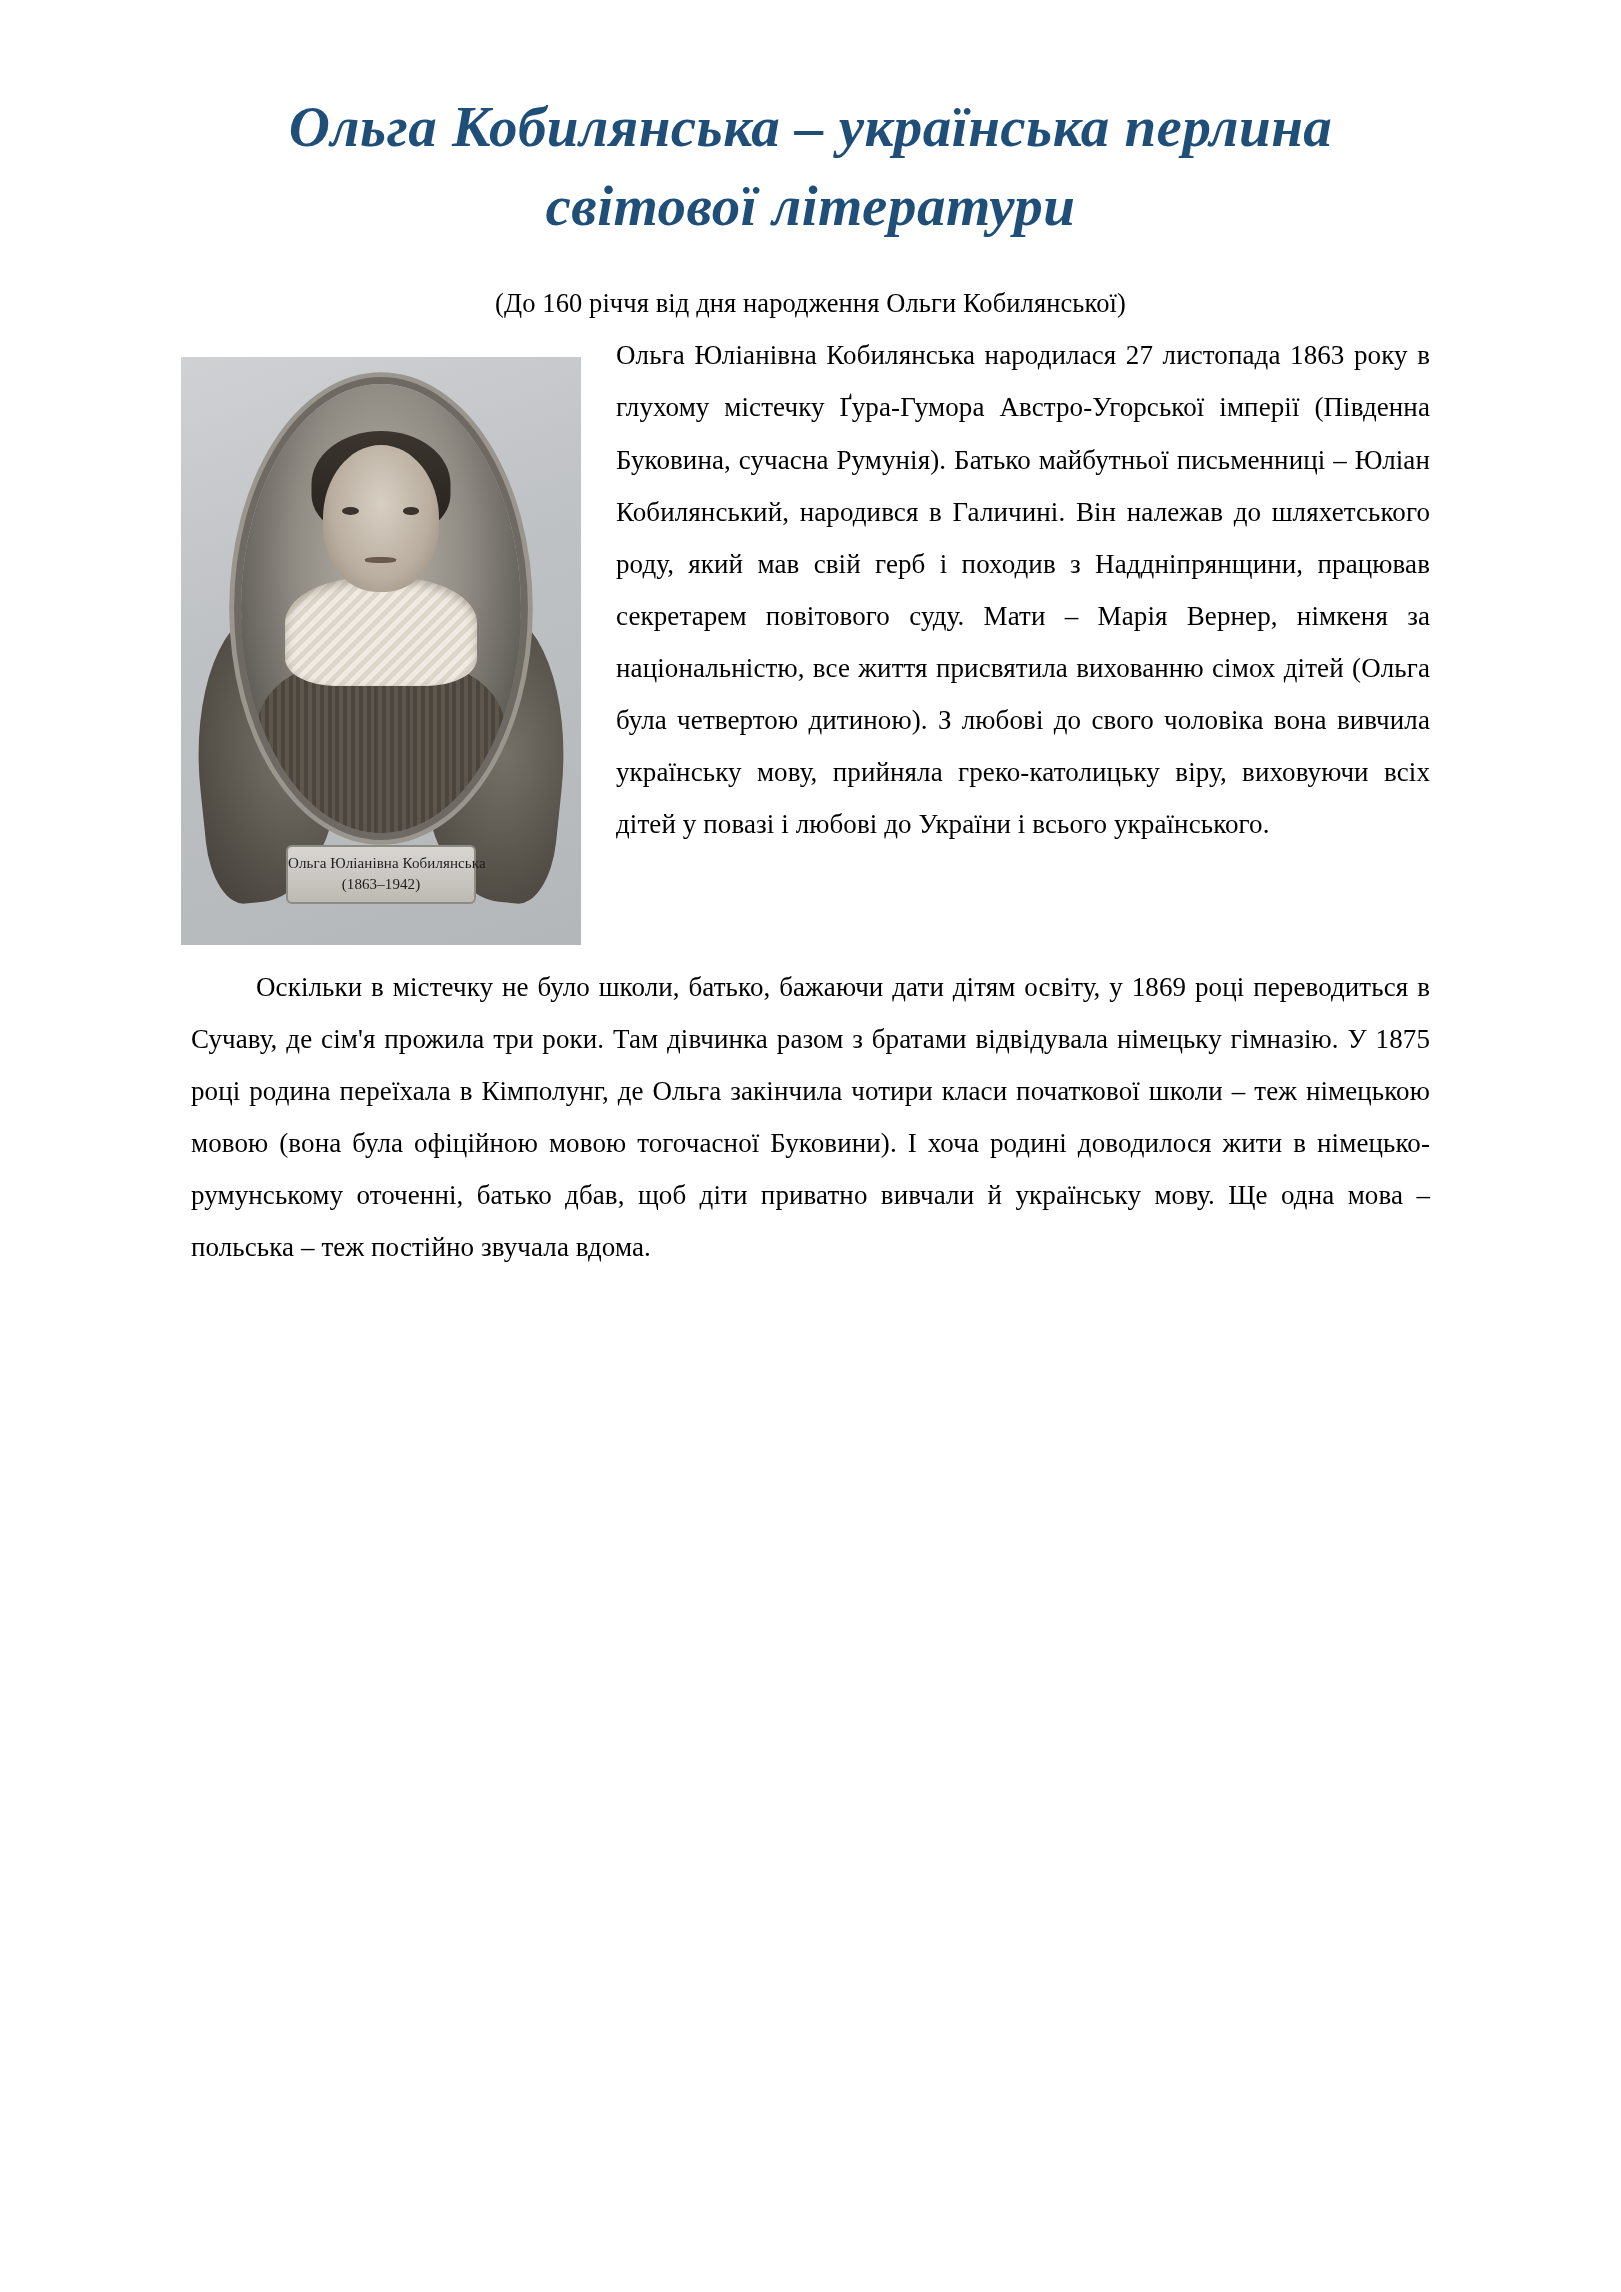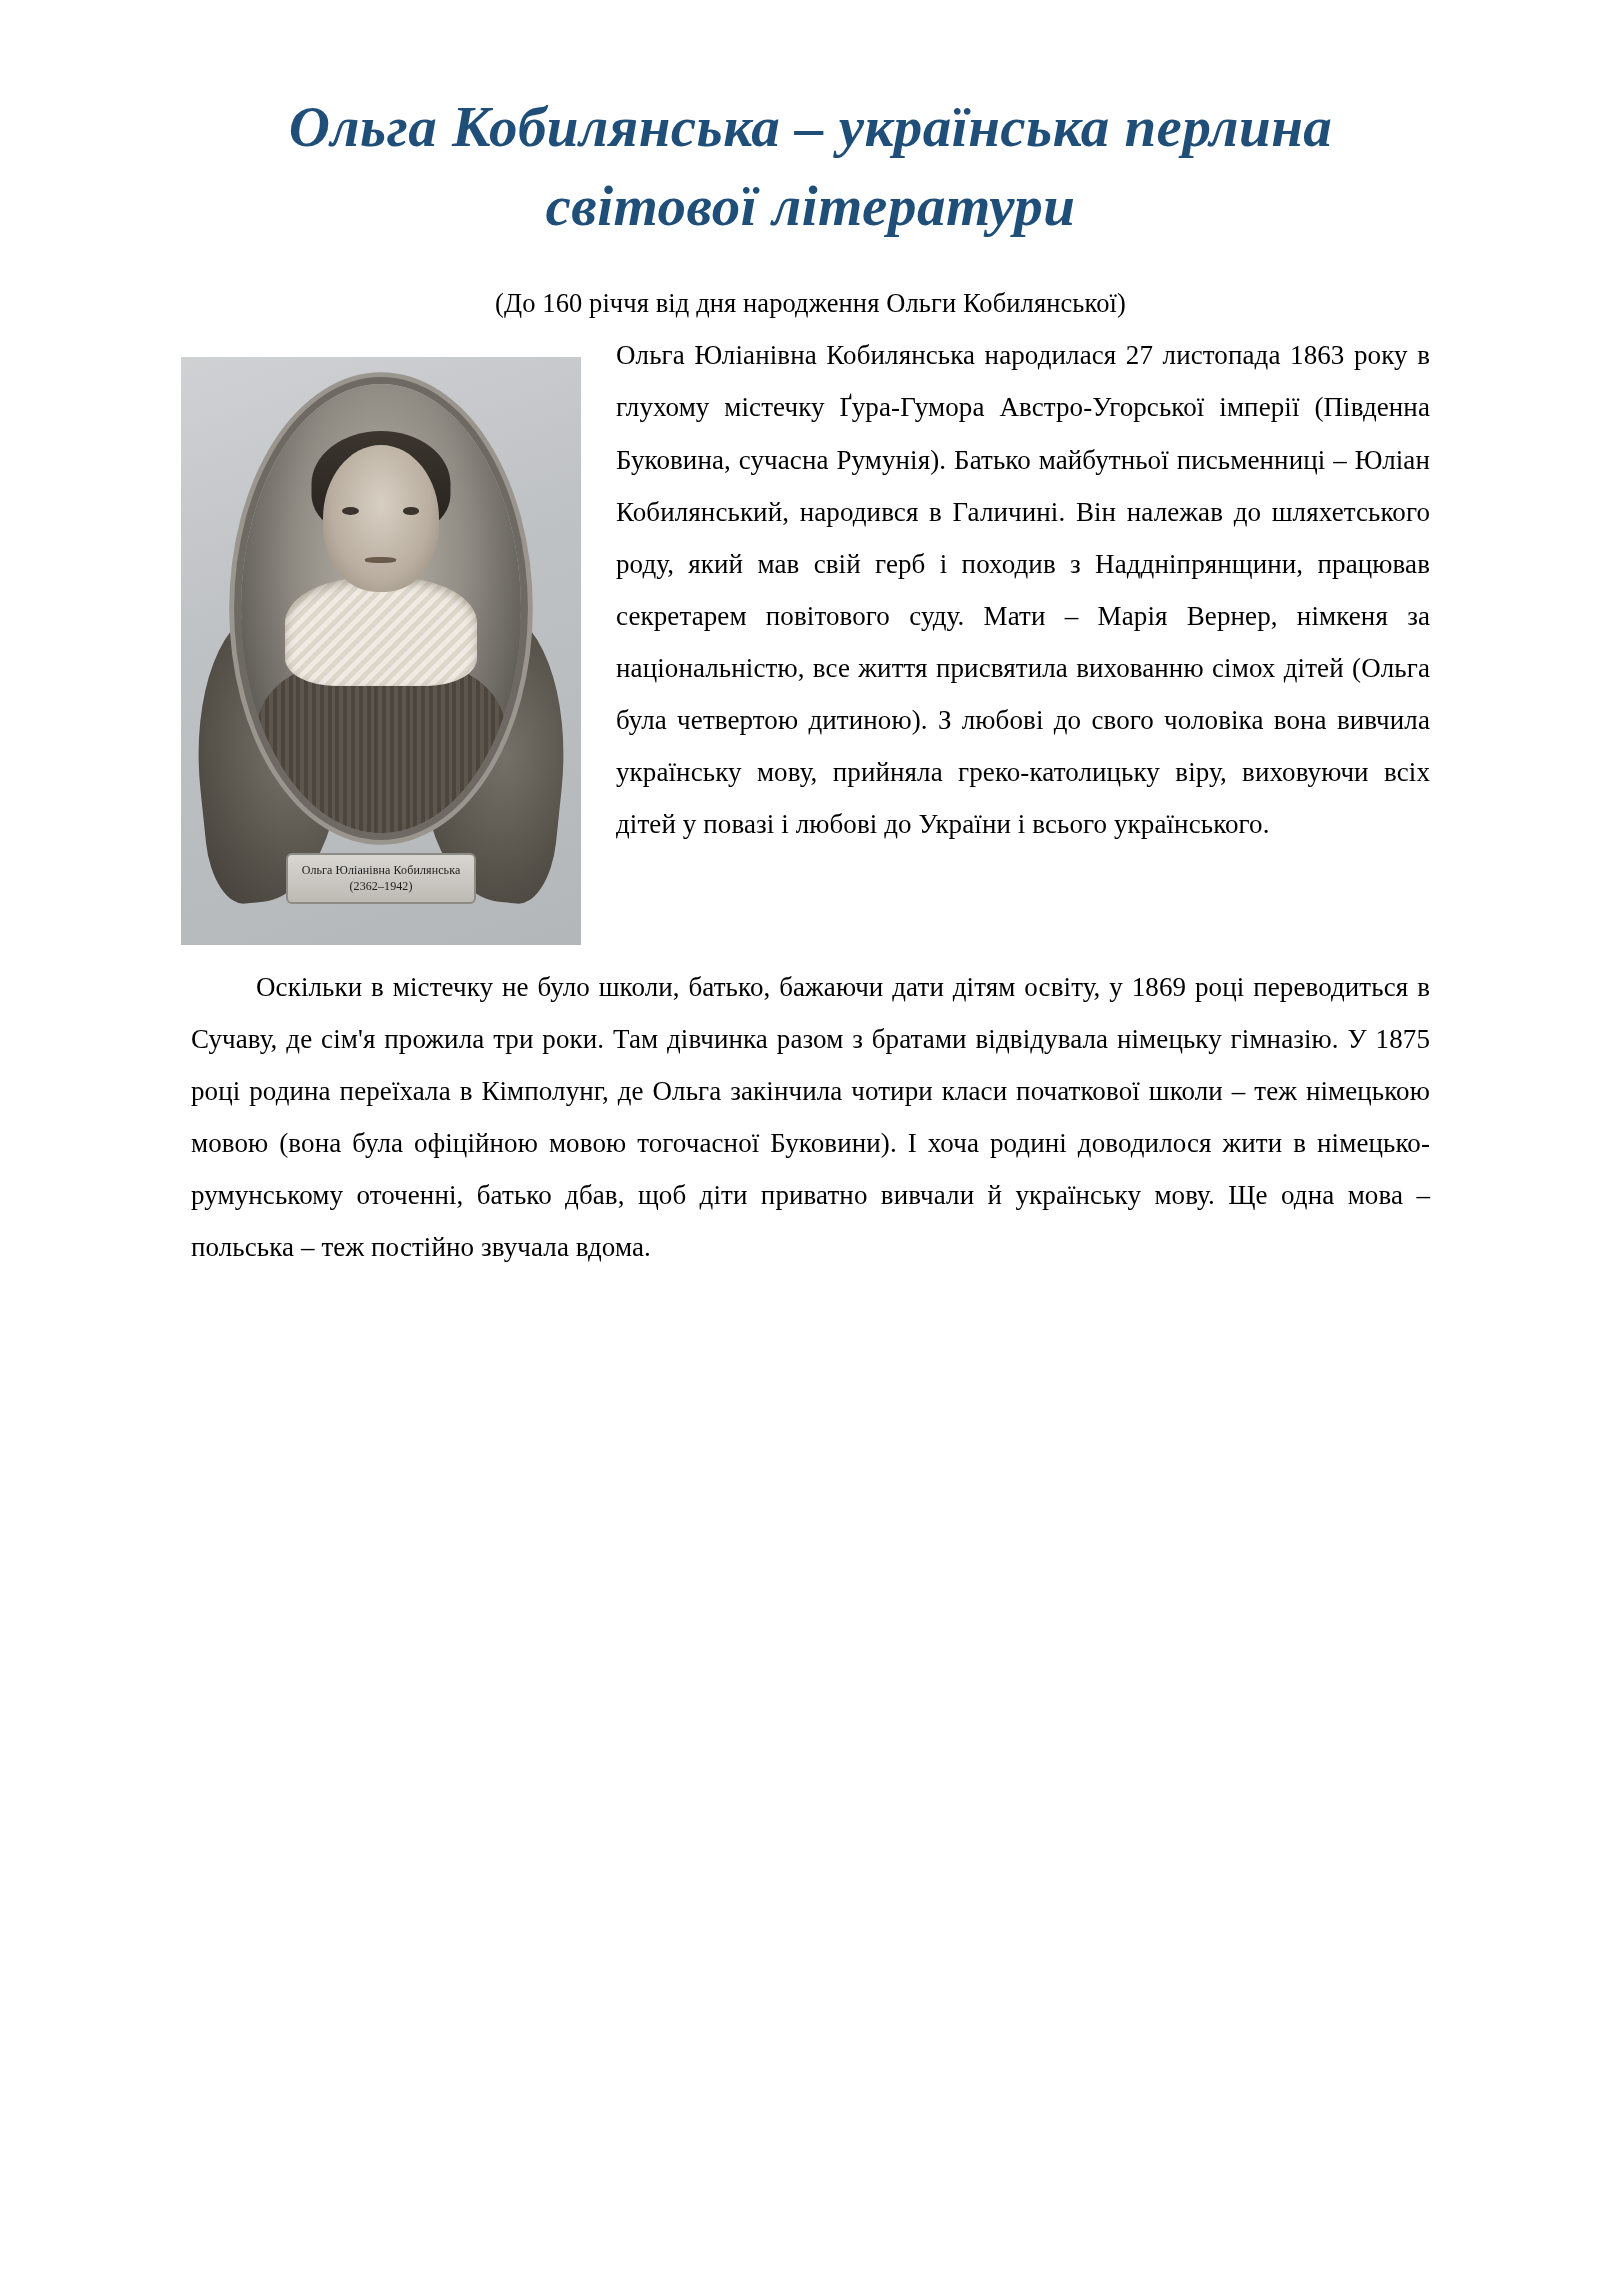--- a/index.html
+++ b/index.html
@@ -152,21 +152,21 @@
     position: absolute;
     left: 50%;
     transform: translateX(-50%);
     bottom: 41px;
     width: 186px;
     padding: 6.9px 0 7.8px 0;
     background: linear-gradient(180deg, #d8d6d1 0%, #bdbab4 100%);
     border: 2px solid #8e8b85;
     border-radius: 5.9px;
     text-align: center;
-    font-size: 12px;
+    font-size: 15px;
     line-height: 1.35;
     color: #1d1d1d;
     font-family: "Liberation Serif", serif;
   }
   .plaque div { white-space: nowrap; }
   .para {
     margin: 10px;
   }
   .para.indent {
     text-indent: 65px;
@@ -192,21 +192,21 @@
           <div class="bodice"></div>
           <div class="collar"></div>
           <div class="hair"></div>
           <div class="head"></div>
           <div class="eye left"></div>
           <div class="eye right"></div>
           <div class="mouth"></div>
         </div>
         <div class="plaque">
           <div>Ольга Юліанівна Кобилянська</div>
-          <div>(2362–1942)</div>
+          <div>(1863–1942)</div>
         </div>
       </div>
     </div>
 
     <p class="para">Ольга Юліанівна Кобилянська народилася 27 листопада 1863 року в глухому містечку Ґура-Гумора Австро-Угорської імперії (Південна Буковина, сучасна Румунія). Батько майбутньої письменниці – Юліан Кобилянський, народився в Галичині. Він належав до шляхетського роду, який мав свій герб і походив з Наддніпрянщини, працював секретарем повітового суду. Мати – Марія Вернер, німкеня за національністю, все життя присвятила вихованню сімох дітей (Ольга була четвертою дитиною). З любові до свого чоловіка вона вивчила українську мову, прийняла греко-католицьку віру, виховуючи всіх дітей у повазі і любові до України і всього українського.</p>
     <div class="clear"></div>
     <p class="para indent">Оскільки в містечку не було школи, батько, бажаючи дати дітям освіту, у 1869 році переводиться в Сучаву, де сім'я прожила три роки. Там дівчинка разом з братами відвідувала німецьку гімназію. У 1875 році родина переїхала в Кімполунг, де Ольга закінчила чотири класи початкової школи – теж німецькою мовою (вона була офіційною мовою тогочасної Буковини). І хоча родині доводилося жити в німецько-румунському оточенні, батько дбав, щоб діти приватно вивчали й українську мову. Ще одна мова – польська – теж постійно звучала вдома.</p>
 
   </div>
 

